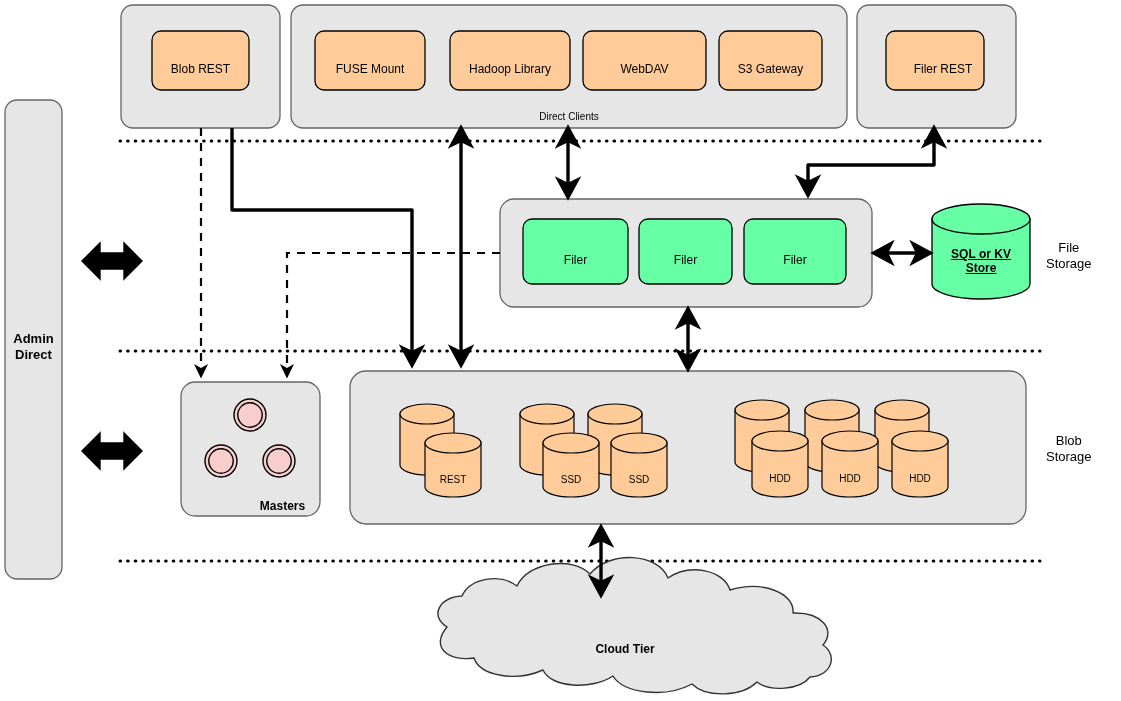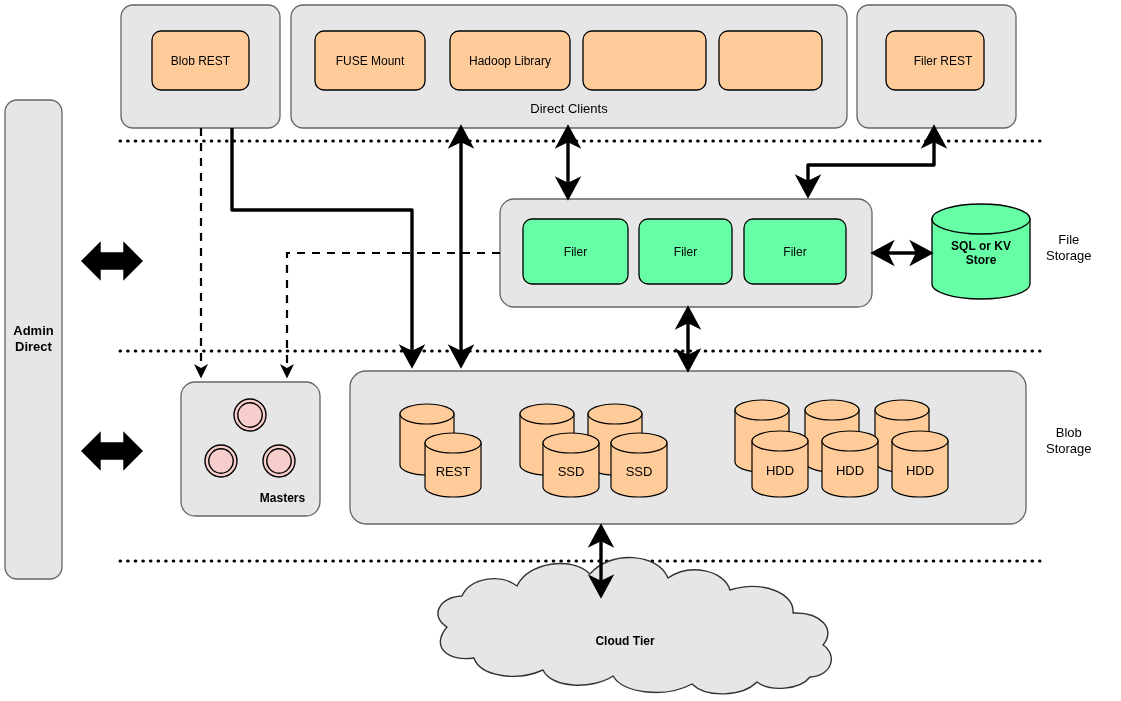--- a/index.html
+++ b/index.html
@@ -7,24 +7,24 @@
     width:1121px;height:701px;position:relative;overflow:hidden;
     font-family:"Liberation Sans","DejaVu Sans",sans-serif;
     color:#000000;
   }
   #canvas{position:absolute;left:0;top:0;width:1121px;height:701px;}
   .svg-layer{position:absolute;left:0;top:0;width:1121px;height:701px;}
   .lbl{
     position:absolute;text-align:center;
     font-size:12px;line-height:14px;
     color:#000;white-space:pre-line;
-    display:flex;align-items:center;justify-content:center;
+    display:flex;align-items:center;justify-content:center;margin-top:8px;
   }
   .lbl.bold{font-weight:bold;}
-  .lbl.sm{font-size:13px;}
+  .lbl.sm{font-size:10px;}
   .side-lbl{font-size:13px;line-height:16px;}
 </style>
 </head>
 <body>
 
 <div id="canvas">
 
   <svg class="svg-layer" viewBox="0 0 1121 701" xmlns="http://www.w3.org/2000/svg">
     <defs>
       <marker id="arrEnd" markerWidth="9" markerHeight="9" refX="5.2" refY="4.5" orient="auto" markerUnits="strokeWidth">
@@ -196,29 +196,31 @@
 Direct</div>
 
   <div class="lbl side-lbl" style="left:1046px;top:228px;width:72px;height:40px;justify-content:flex-start;text-align:center;">File
 Storage</div>
   <div class="lbl side-lbl" style="left:1046px;top:421px;width:72px;height:40px;justify-content:flex-start;">Blob
 Storage</div>
 
   <div class="lbl" style="left:152px;top:31px;width:97px;height:59px;">Blob REST</div>
   <div class="lbl" style="left:315px;top:31px;width:110px;height:59px;">FUSE Mount</div>
   <div class="lbl" style="left:450px;top:31px;width:120px;height:59px;">Hadoop Library</div>
+  <div class="lbl" style="left:583px;top:31px;width:123px;height:59px;">WebDAV</div>
+  <div class="lbl" style="left:719px;top:31px;width:103px;height:59px;">S3 Gateway</div>
   <div class="lbl" style="left:886px;top:31px;width:98px;height:59px;padding-left:8px;">Filer REST</div>
 
   <div class="lbl sm" style="left:291px;top:99px;width:556px;height:20px;">Direct Clients</div>
 
   <div class="lbl" style="left:523px;top:219px;width:105px;height:65px;">Filer</div>
   <div class="lbl" style="left:639px;top:219px;width:93px;height:65px;">Filer</div>
   <div class="lbl" style="left:744px;top:219px;width:102px;height:65px;">Filer</div>
 
-  <div class="lbl bold" style="left:932px;top:228px;width:98px;height:50px;">SQL or KV
+  <div class="lbl bold" style="left:932px;top:228px;width:98px;height:50px;text-decoration:underline;">SQL or KV
 Store</div>
 
   <div class="lbl bold" style="left:181px;top:488px;width:139px;height:20px;padding-left:32px;">Masters</div>
 
   <div class="lbl sm" style="left:425px;top:462px;width:56px;height:20px;">REST</div>
   <div class="lbl sm" style="left:543px;top:462px;width:56px;height:20px;">SSD</div>
   <div class="lbl sm" style="left:611px;top:462px;width:56px;height:20px;">SSD</div>
   <div class="lbl sm" style="left:752px;top:461px;width:56px;height:20px;">HDD</div>
   <div class="lbl sm" style="left:822px;top:461px;width:56px;height:20px;">HDD</div>
   <div class="lbl sm" style="left:892px;top:461px;width:56px;height:20px;">HDD</div>

